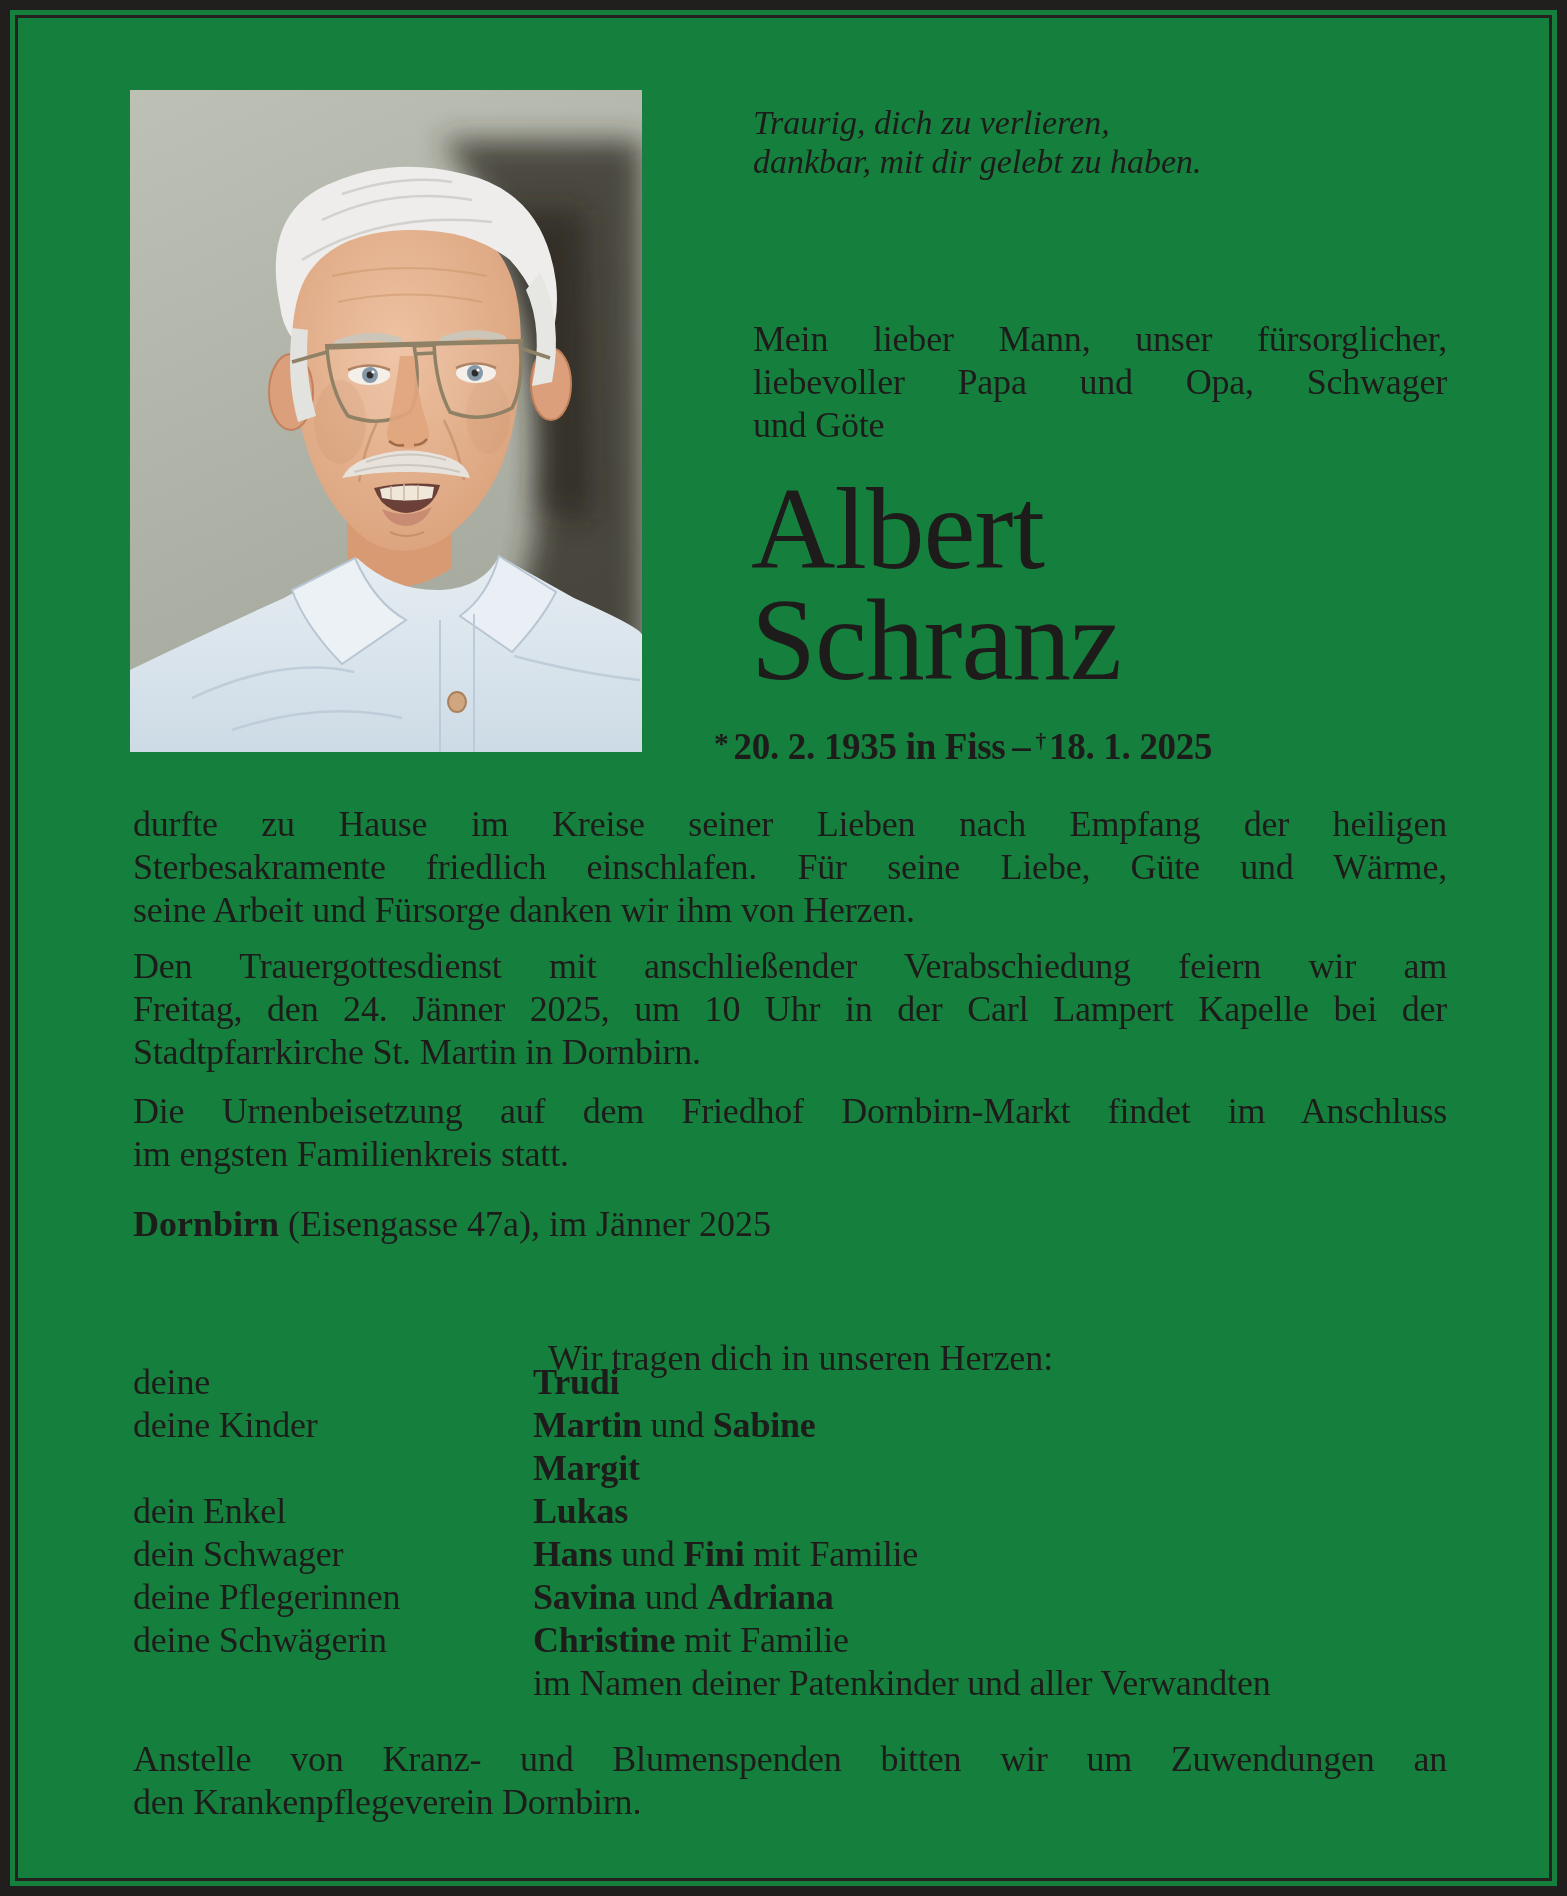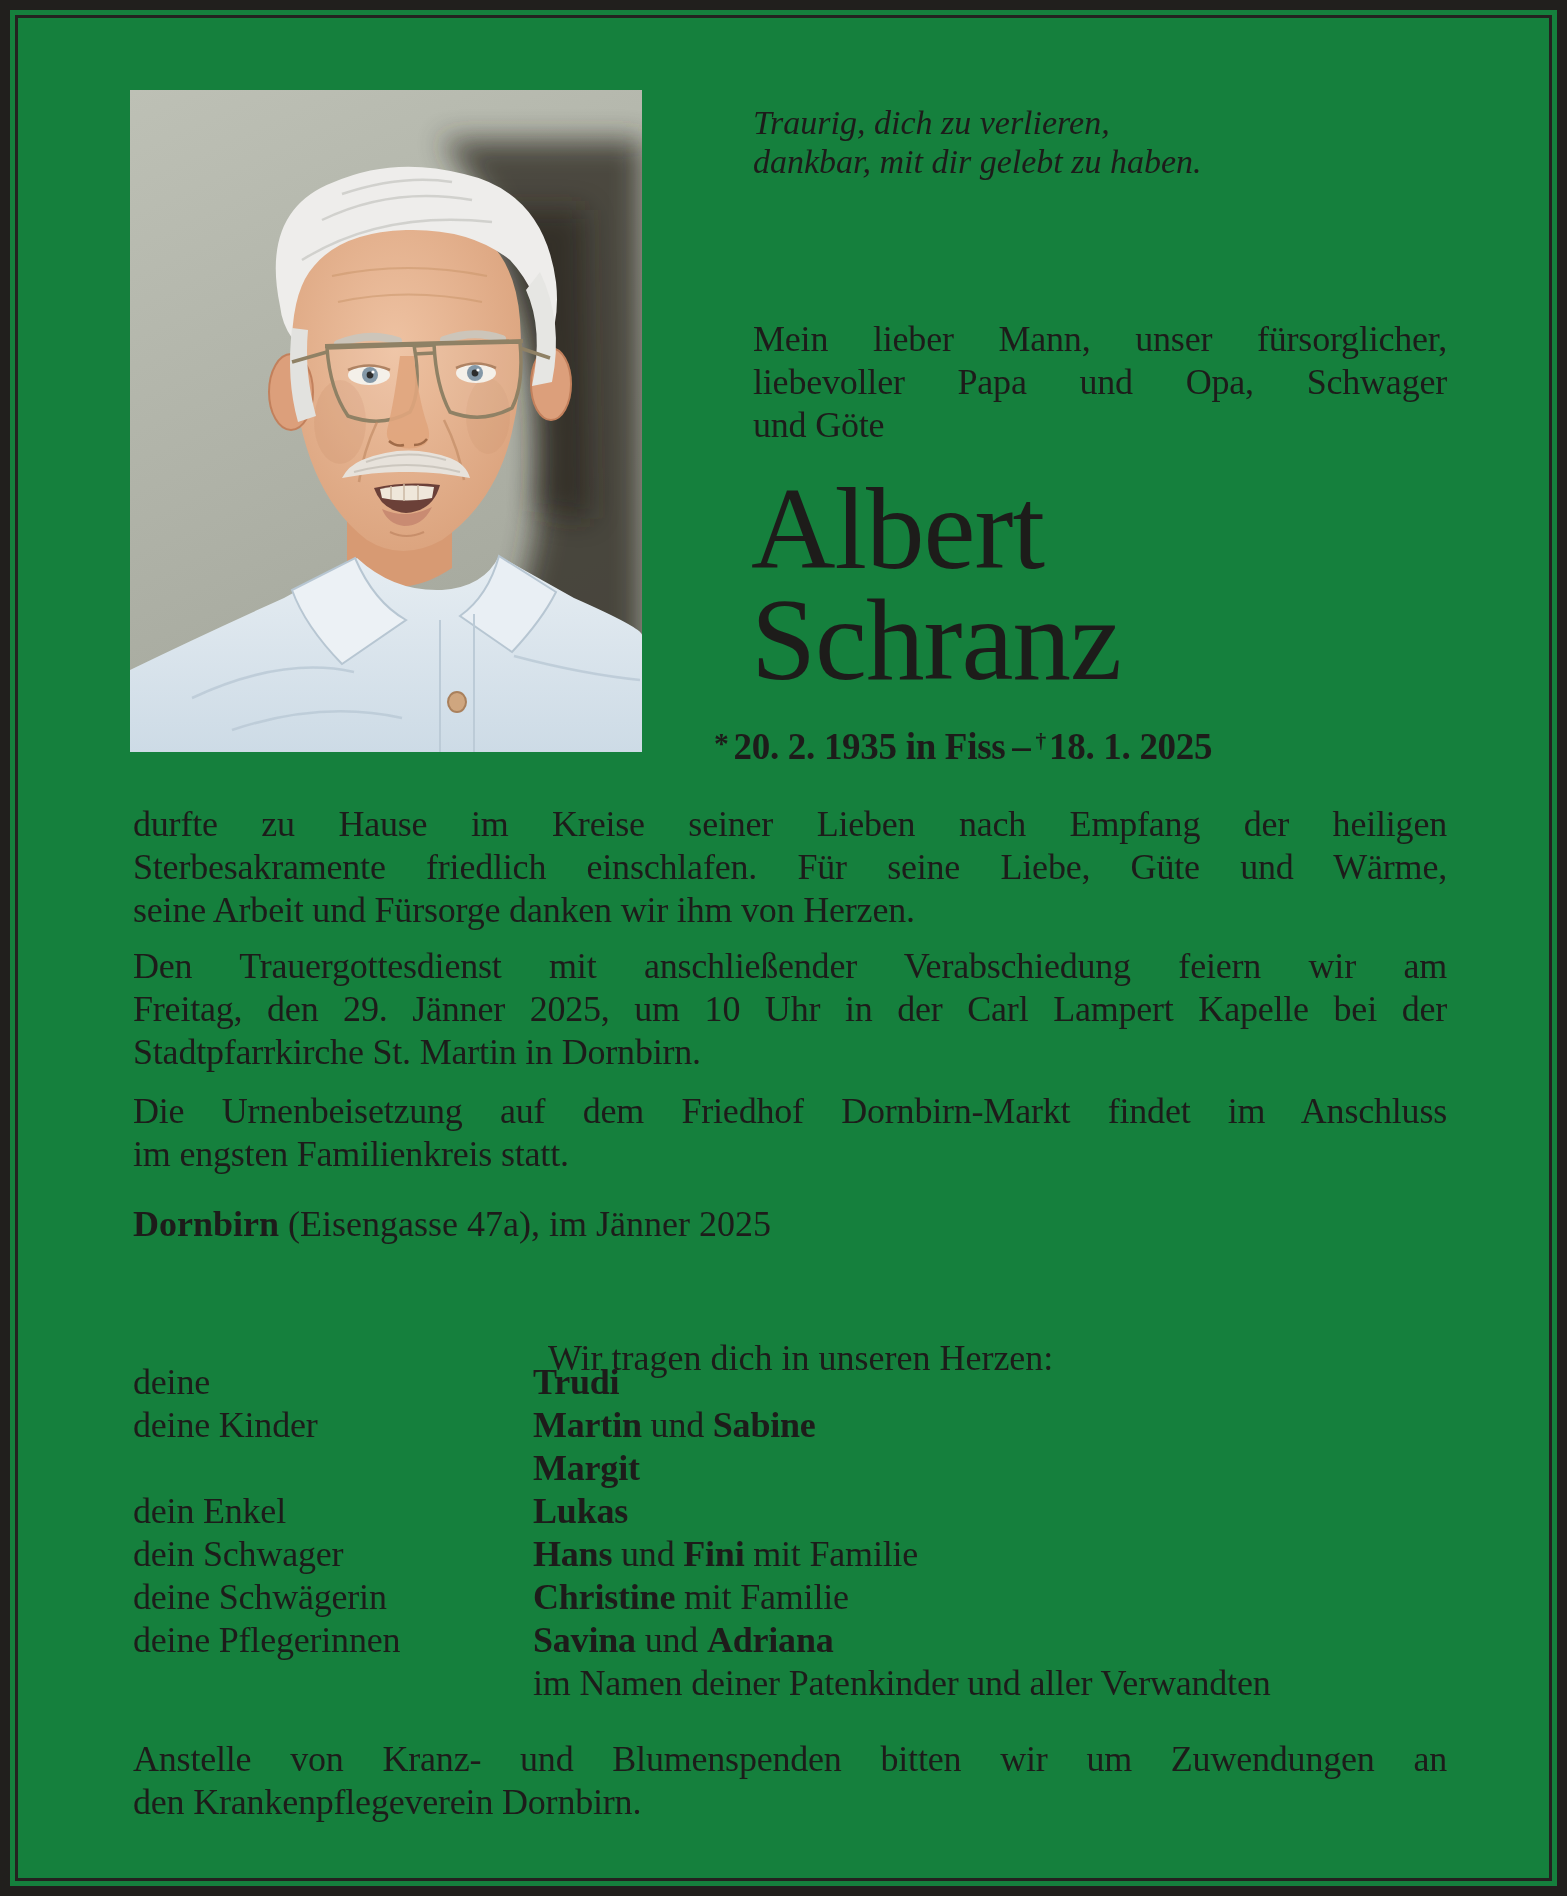--- a/index.html
+++ b/index.html
@@ -156,21 +156,21 @@
   </div>
 
   <div class="blk para p1">
     <div class="jl">durfte zu Hause im Kreise seiner Lieben nach Empfang der heiligen</div>
     <div class="jl">Sterbesakramente friedlich einschlafen. Für seine Liebe, Güte und Wärme,</div>
     <div class="jend">seine Arbeit und Fürsorge danken wir ihm von Herzen.</div>
   </div>
 
   <div class="blk para p2">
     <div class="jl">Den Trauergottesdienst mit anschließender Verabschiedung feiern wir am</div>
-    <div class="jl">Freitag, den 29. Jänner 2025, um 10 Uhr in der Carl Lampert Kapelle bei der</div>
+    <div class="jl">Freitag, den 24. Jänner 2025, um 10 Uhr in der Carl Lampert Kapelle bei der</div>
     <div class="jend">Stadtpfarrkirche St. Martin in Dornbirn.</div>
   </div>
 
   <div class="blk para p3">
     <div class="jl">Die Urnenbeisetzung auf dem Friedhof Dornbirn-Markt findet im Anschluss</div>
     <div class="jend">im engsten Familienkreis statt.</div>
   </div>
 
   <div class="blk dateline">
     <b>Dornbirn</b><span> (Eisengasse 47a), im Jänner 2025</span>
@@ -193,26 +193,26 @@
       </div>
       <div class="fam-row">
         <span class="fam-label">dein Enkel</span>
         <span class="fam-names"><b>Lukas</b></span>
       </div>
       <div class="fam-row">
         <span class="fam-label">dein Schwager</span>
         <span class="fam-names"><b>Hans</b><span> und </span><b>Fini</b><span> mit Familie</span></span>
       </div>
       <div class="fam-row">
+        <span class="fam-label">deine Pflegerinnen</span>
+        <span class="fam-names"><b>Savina</b><span> und </span><b>Adriana</b></span>
+      </div>
+      <div class="fam-row">
         <span class="fam-label">deine Schwägerin</span>
         <span class="fam-names"><b>Christine</b><span> mit Familie</span></span>
-      </div>
-      <div class="fam-row">
-        <span class="fam-label">deine Pflegerinnen</span>
-        <span class="fam-names"><b>Savina</b><span> und </span><b>Adriana</b></span>
       </div>
       <div class="fam-row">
         <span class="fam-label"></span>
         <span class="fam-names"><span>im Namen deiner Patenkinder und aller Verwandten</span></span>
       </div>
     </div>
 
   <div class="blk para donation">
     <div class="jl">Anstelle von Kranz- und Blumenspenden bitten wir um Zuwendungen an</div>
     <div class="jend">den Krankenpflegeverein Dornbirn.</div>

